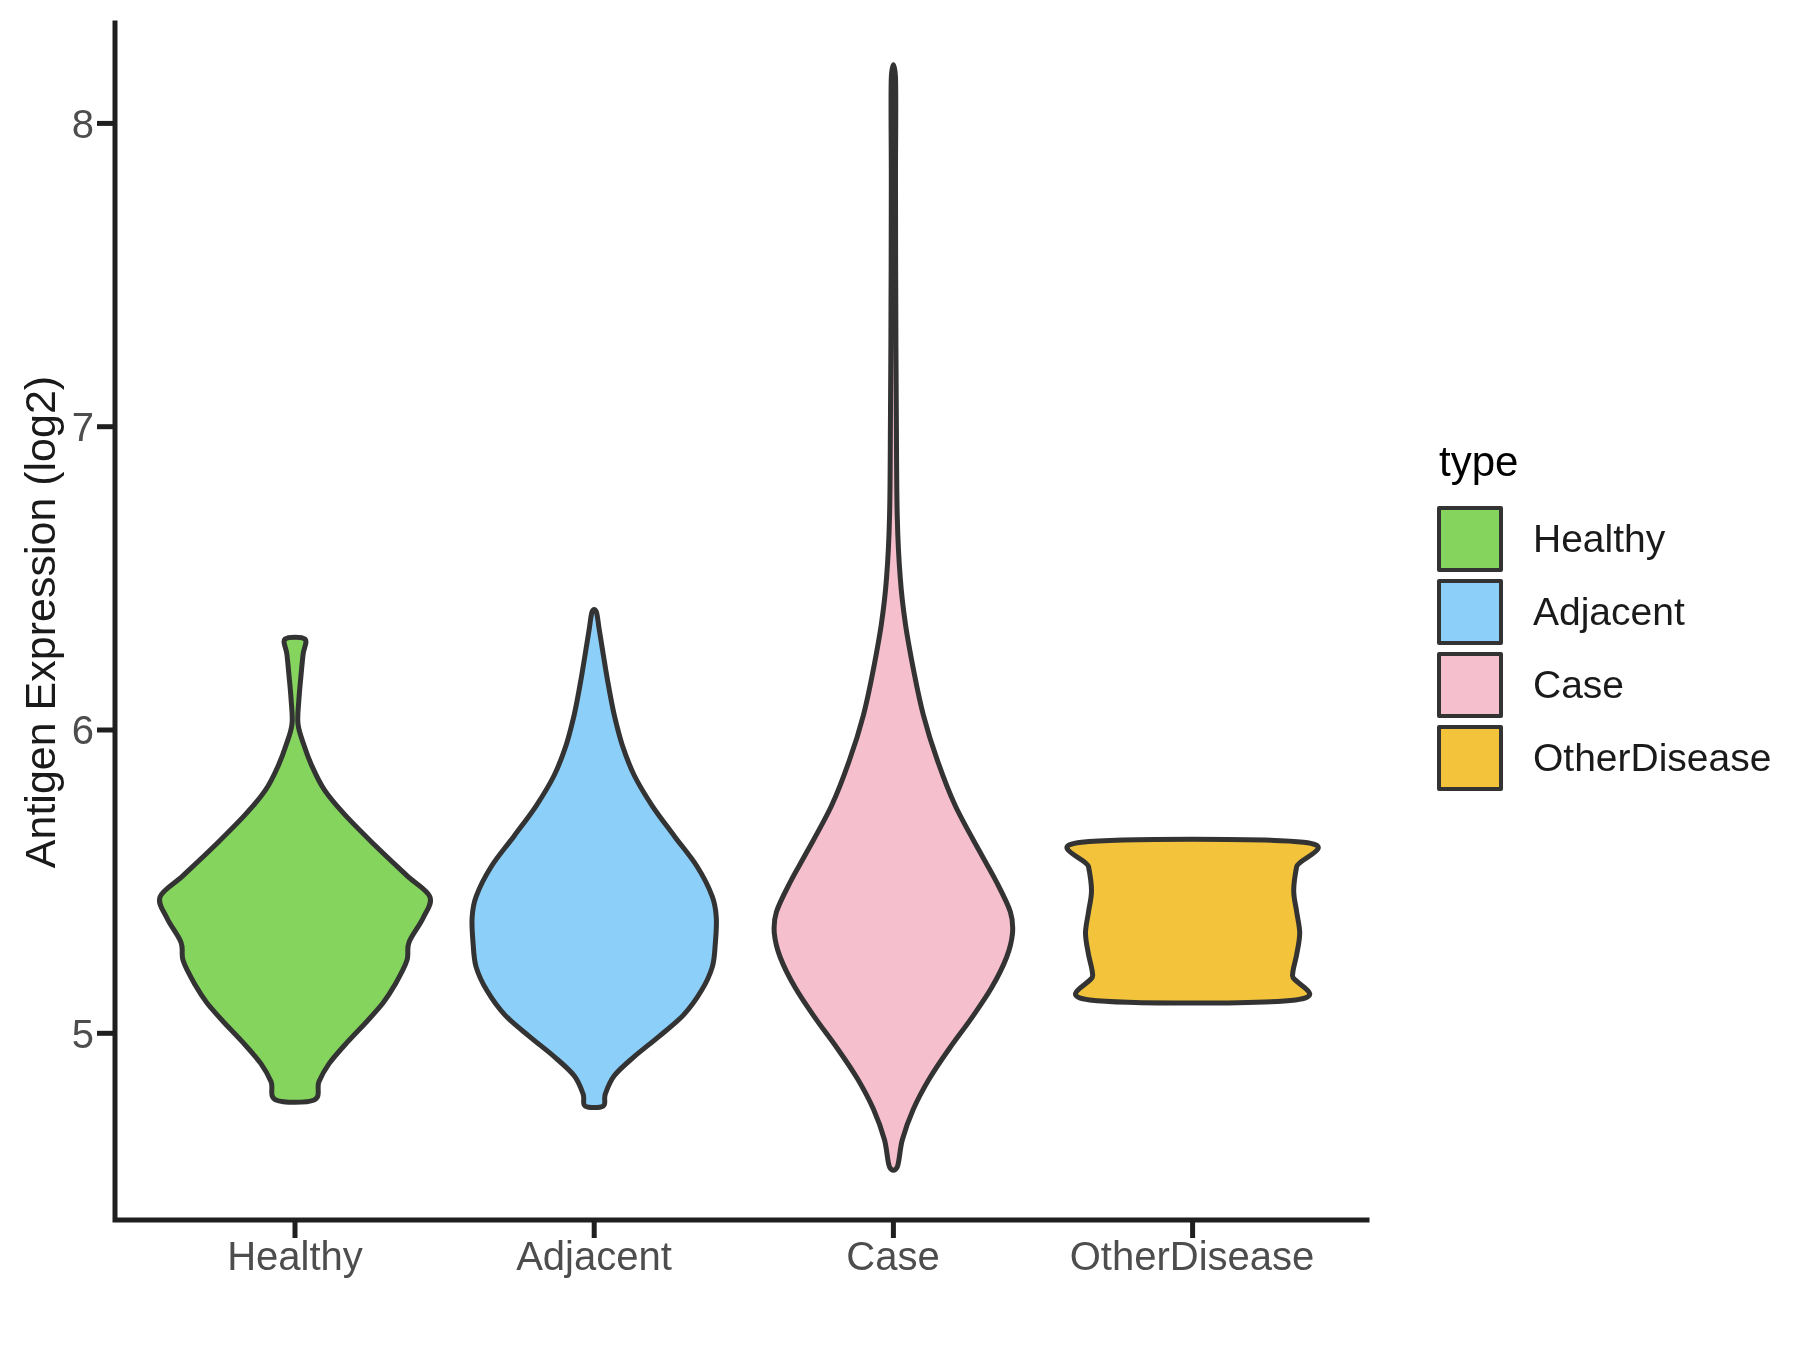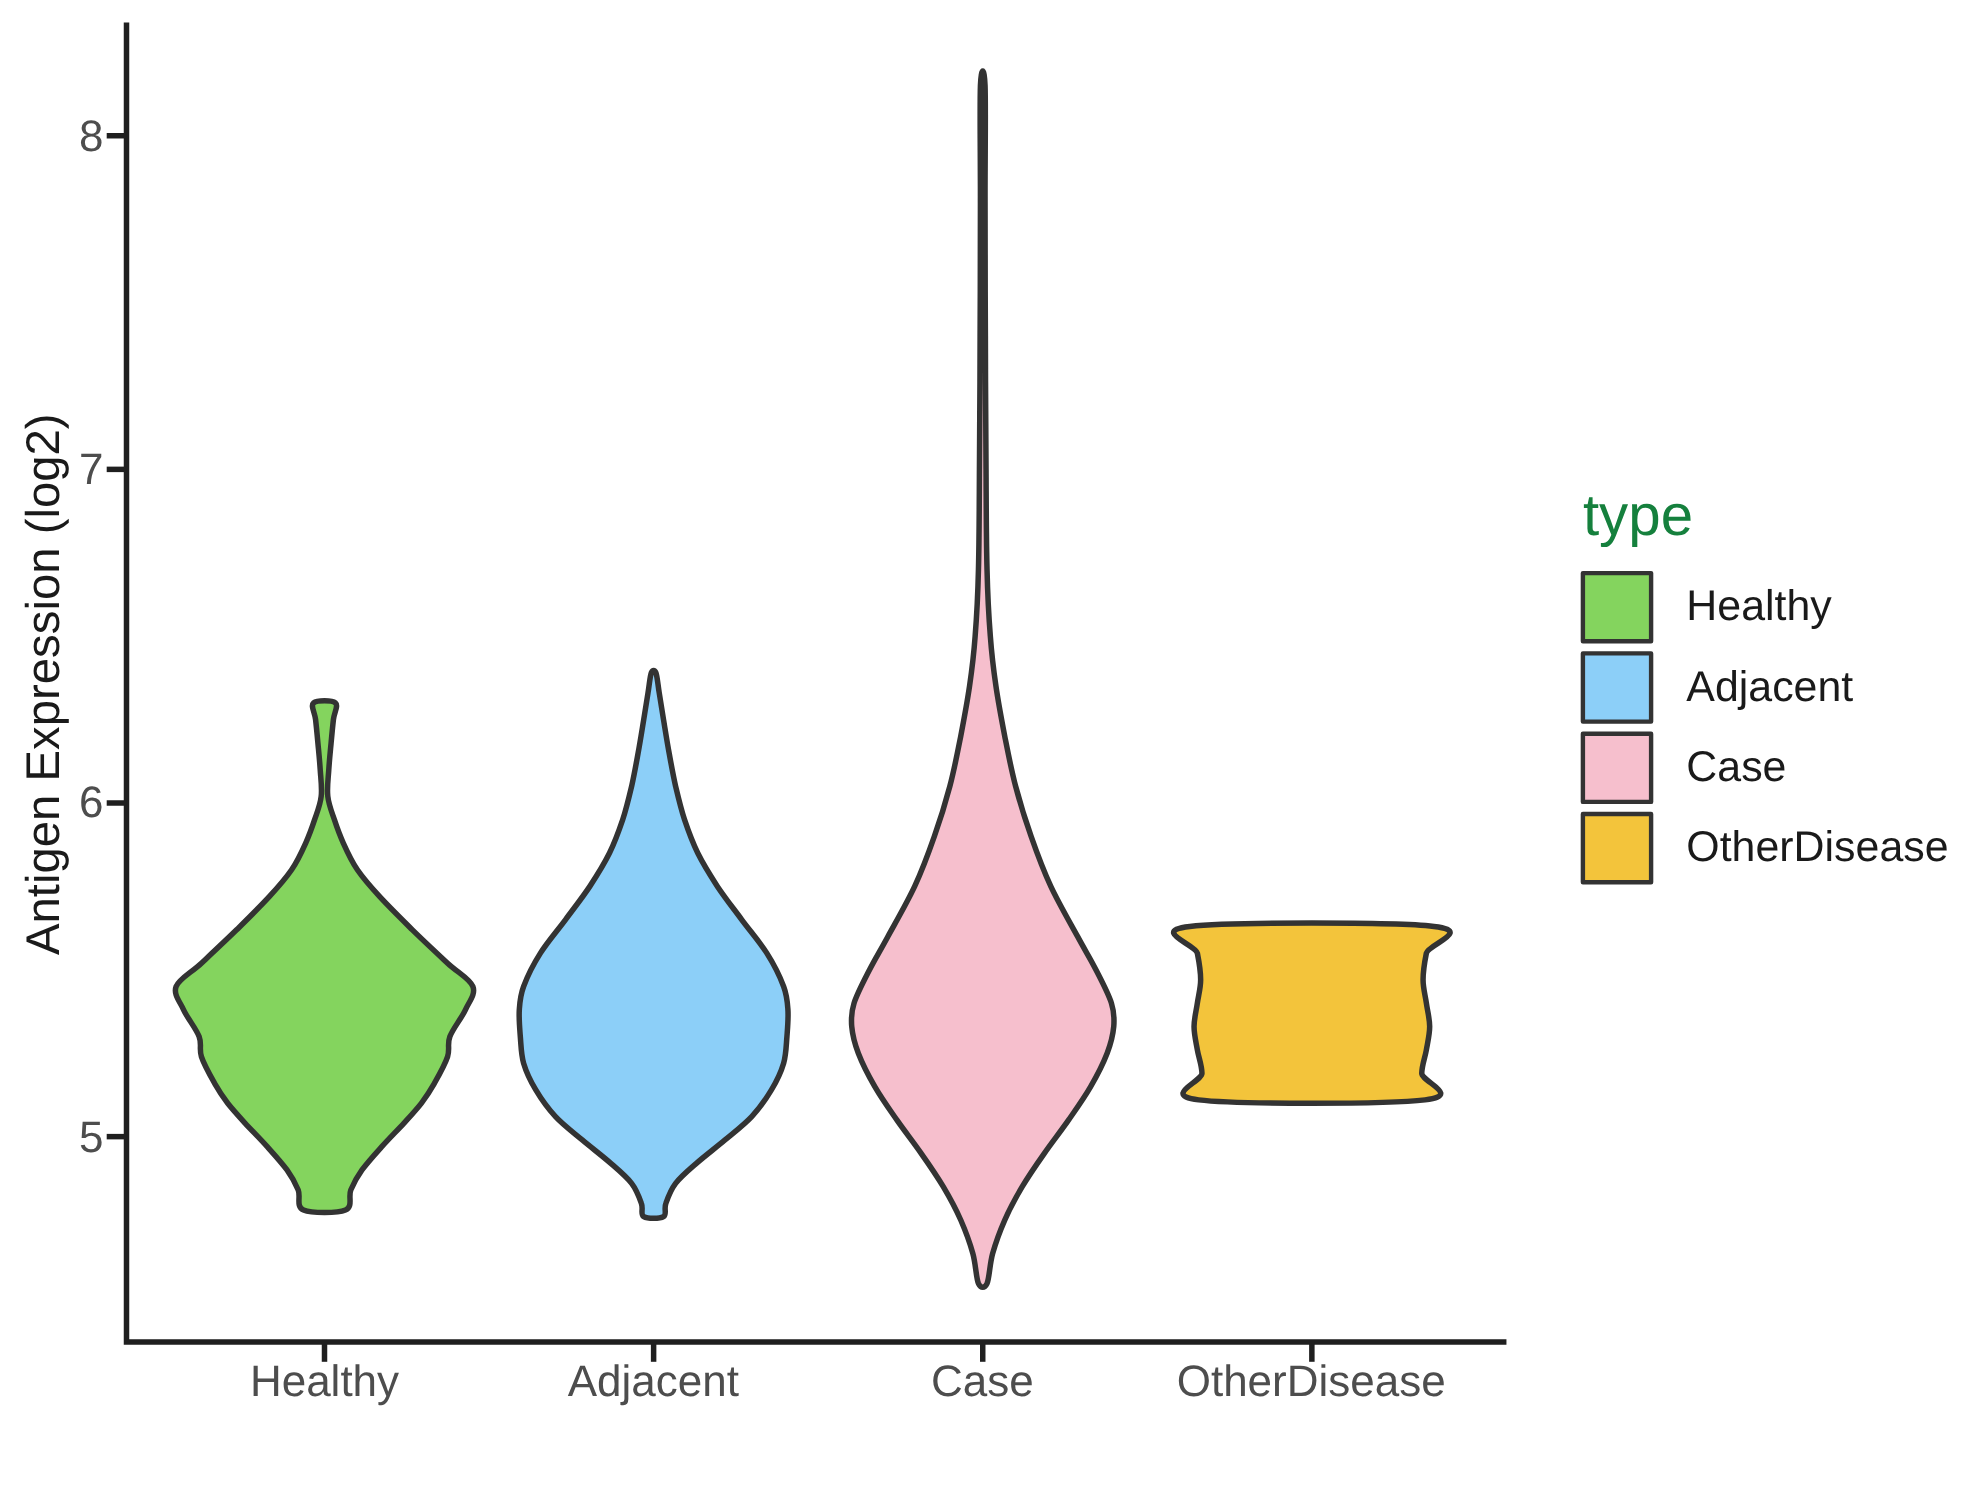--- a/index.html
+++ b/index.html
@@ -22,21 +22,21 @@
   .y-axis-title{
     position:absolute;left:40px;top:622px;
     transform:translate(-50%,-50%) rotate(-90deg);
     white-space:nowrap;
     font-size:43px;color:#1a1a1a;
   }
   .legend{
     position:absolute;left:1437px;top:438px;
   }
   .legend-title{
-    font-size:53px;color:#15803d;margin:0 0 20px 2px;
+    font-size:42px;color:#000000;margin:0 0 20px 2px;
   }
   .legend-row{
     display:flex;align-items:center;margin-bottom:7px;height:66px;
   }
   .legend-swatch{
     width:66px;height:66px;box-sizing:border-box;
     border:4px solid #333333;border-radius:2px;flex:0 0 66px;
   }
   .legend-label{
     margin-left:30px;font-size:39px;color:#1a1a1a;white-space:nowrap;

